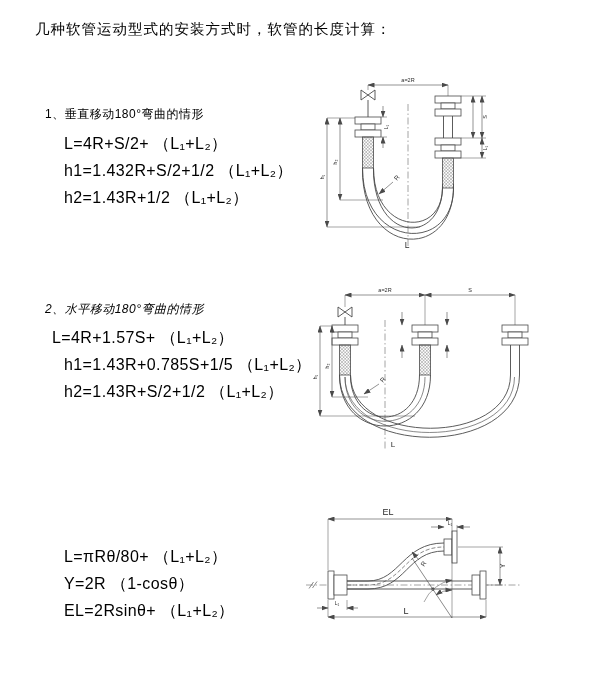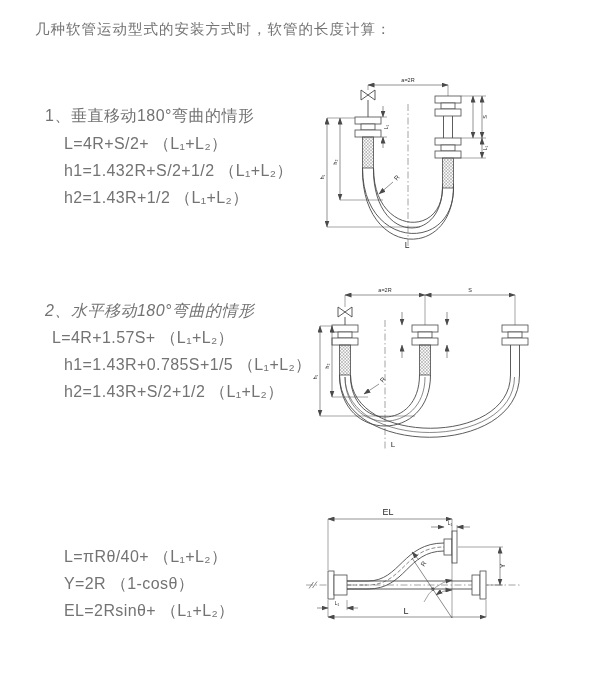--- a/index.html
+++ b/index.html
@@ -1,22 +1,22 @@
 <!DOCTYPE html>
 <html><head>
 <meta charset="utf-8">
 <style>
   html,body{margin:0;padding:0;background:#fff;}
   .page{
     position:relative;width:600px;height:675px;background:#ffffff;overflow:hidden;
-    font-family:"Liberation Sans","DejaVu Sans",sans-serif;color:#737373;
+    font-family:"Liberation Sans","DejaVu Sans",sans-serif;color:#000000;
   }
   .abs{position:absolute;white-space:nowrap;}
   .title{font-size:14.5px;letter-spacing:1px;font-weight:500;}
-  .heading{font-size:16px;letter-spacing:0.5px;font-weight:500;}
+  .heading{font-size:12px;letter-spacing:0.5px;font-weight:500;}
   .formula{font-size:16px;letter-spacing:0.4px;}
   svg{position:absolute;overflow:visible;}
   .pipe{stroke:#4a4a4a;stroke-width:0.9;fill:none;}
   .thin{stroke:#4a4a4a;stroke-width:0.65;fill:none;}
   .dim{stroke:#4a4a4a;stroke-width:0.6;fill:none;}
   .ext{stroke:#4a4a4a;stroke-width:0.5;fill:none;}
   .cl{stroke:#5a5a5a;stroke-width:0.55;fill:none;stroke-dasharray:7 2.5 1.5 2.5;}
   .fit{fill:#ffffff;stroke:#4a4a4a;stroke-width:0.8;}
   .braid{fill:url(#braid);stroke:#4a4a4a;stroke-width:0.8;}
   .dlabel{fill:#2a2a2a;font-family:"Liberation Sans","DejaVu Sans",sans-serif;}
@@ -31,21 +31,21 @@
   <div class="abs heading" style="left:45px;top:106px;">1、垂直移动180°弯曲的情形</div>
   <div class="abs formula" style="left:64px;top:134px;">L=4R+S/2+ （L₁+L₂）</div>
   <div class="abs formula" style="left:64px;top:161px;">h1=1.432R+S/2+1/2 （L₁+L₂）</div>
   <div class="abs formula" style="left:64px;top:188px;">h2=1.43R+1/2 （L₁+L₂）</div>
 
   <div class="abs heading" style="left:45px;top:301px;font-style:italic;">2、水平移动180°弯曲的情形</div>
   <div class="abs formula" style="left:52px;top:328px;">L=4R+1.57S+ （L₁+L₂）</div>
   <div class="abs formula" style="left:64px;top:355px;">h1=1.43R+0.785S+1/5 （L₁+L₂）</div>
   <div class="abs formula" style="left:64px;top:382px;">h2=1.43R+S/2+1/2 （L₁+L₂）</div>
 
-  <div class="abs formula" style="left:64px;top:547px;">L=πRθ/40+ （L₁+L₂）</div>
+  <div class="abs formula" style="left:64px;top:547px;">L=πRθ/80+ （L₁+L₂）</div>
   <div class="abs formula" style="left:64px;top:574px;">Y=2R （1-cosθ）</div>
   <div class="abs formula" style="left:64px;top:601px;">EL=2Rsinθ+ （L₁+L₂）</div>
 
   <svg viewBox="0 0 250 185" style="left:315px;top:72px;width:250px;height:185px">
     <defs>
       <marker id="ah" markerUnits="userSpaceOnUse" markerWidth="7" markerHeight="5" refX="6.5" refY="2.5" orient="auto-start-reverse">
         <path d="M0,0 L7,2.5 L0,5 z" fill="#4a4a4a"></path>
       </marker>
       <pattern id="braid" width="3.2" height="3.2" patternUnits="userSpaceOnUse">
         <path d="M0,3.2 L3.2,0 M0,0 L3.2,3.2" stroke="#8a8a8a" stroke-width="0.5"></path>

